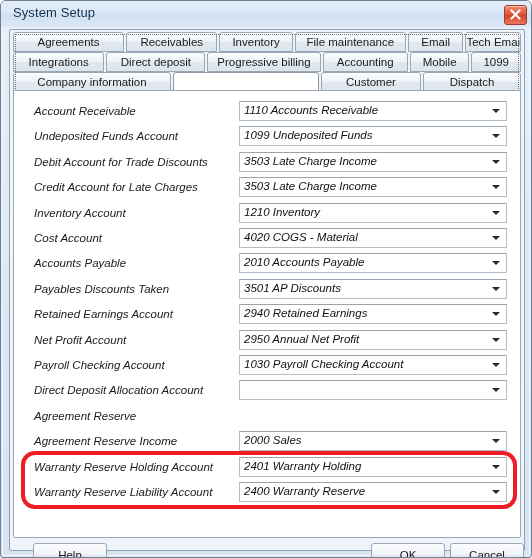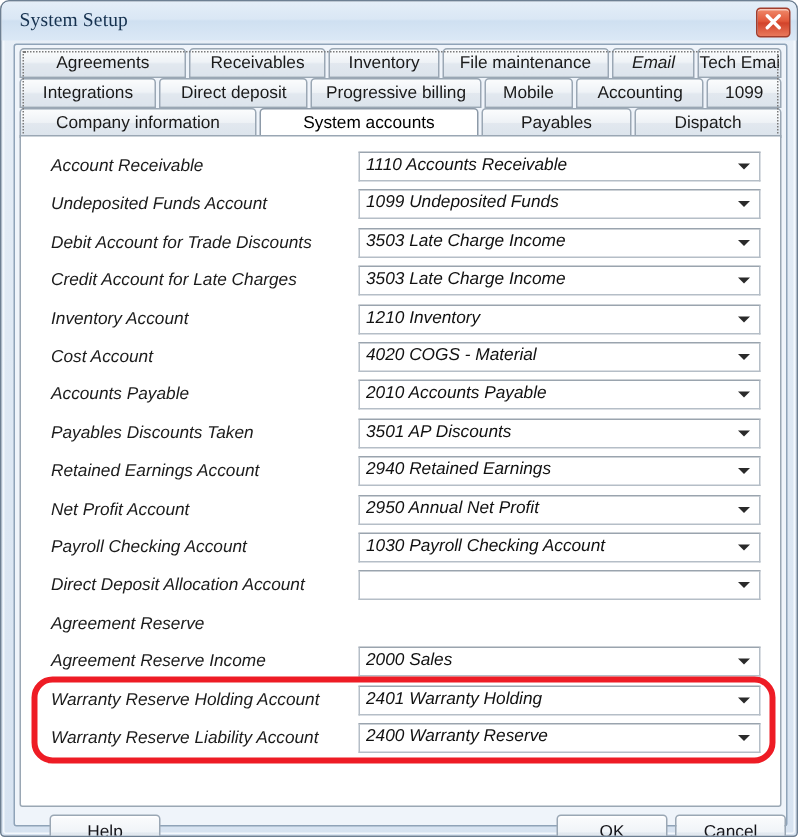--- a/index.html
+++ b/index.html
@@ -40,21 +40,20 @@
     background: linear-gradient(to bottom, #e4eef8 0%, #dae7f5 45%, #cfe0f1 50%, #dbe8f6 100%);
   }
   #title-text {
     position: absolute;
     left: 12px;
     top: 4px;
     font-size: 13px;
     color: #15314f;
     letter-spacing: 0.1px;
     white-space: nowrap;
-    font-family: Liberation Serif, serif;
   }
   #close-button {
     position: absolute;
     right: 6px;
     top: 4px;
     width: 21px;
     height: 18px;
     border-radius: 3px;
     border: 1px solid #a13c2c;
     background: linear-gradient(to bottom, #f08a6b 0%, #e2583a 45%, #d2432a 52%, #e9785b 100%);
@@ -243,57 +242,56 @@
           </div>
           <div class="tab" style="width: 91.2669px;">
             <div class="tab-inner">Receivables</div>
           </div>
           <div class="tab" style="width: 73.4104px;">
             <div class="tab-inner">Inventory</div>
           </div>
           <div class="tab" style="width: 111.108px;">
             <div class="tab-inner">File maintenance</div>
           </div>
-          <div class="tab" style="width: 55.5538px; font-style: italic;">
+          <div class="tab" style="width: 55.5538px;">
             <div class="tab-inner">Email</div>
           </div>
           <div class="tab" style="width: 55.5538px;">
             <div class="tab-inner">Tech Emails</div>
           </div>
         </div>
         <div class="tab-row">
           <div class="tab" style="width: 91.2669px;">
             <div class="tab-inner">Integrations</div>
           </div>
           <div class="tab" style="width: 99.2032px;">
             <div class="tab-inner">Direct deposit</div>
           </div>
           <div class="tab" style="width: 113.092px;">
             <div class="tab-inner">Progressive billing</div>
           </div>
+          <div class="tab" style="width: 85.3147px;">
+            <div class="tab-inner">Accounting</div>
+          </div>
           <div class="tab" style="width: 59.5219px;">
             <div class="tab-inner">Mobile</div>
-          </div>
-          <div class="tab" style="width: 85.3147px;">
-            <div class="tab-inner">Accounting</div>
           </div>
           <div class="tab" style="width: 49.6016px;">
             <div class="tab-inner">1099</div>
           </div>
         </div>
         <div class="tab-row">
           <div class="tab" style="width: 158px;">
             <div class="tab-inner">Company information</div>
           </div>
           <div class="tab selected" style="width: 146px;">
             <span class="focus-ring"></span>
-            <div class="tab-inner">System accounts</div>
           </div>
           <div class="tab" style="width: 100px;">
-            <div class="tab-inner">Payables</div>
+            <div class="tab-inner">Customer</div>
           </div>
           <div class="tab" style="width: 98px;">
             <div class="tab-inner">Dispatch</div>
           </div>
         </div>
       </div>
 
     <div id="form-panel">
       <div id="rows-container">
           <div class="form-row" style="top: 9px;">

